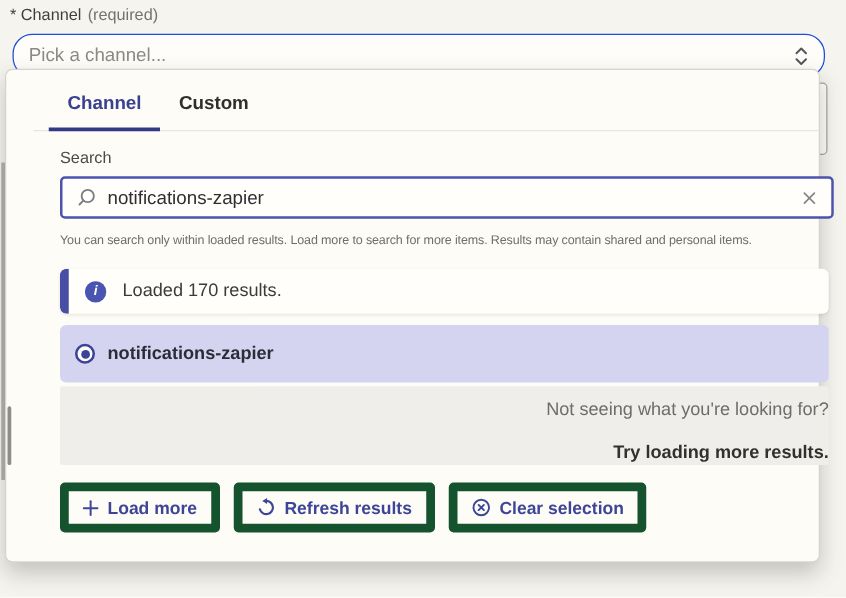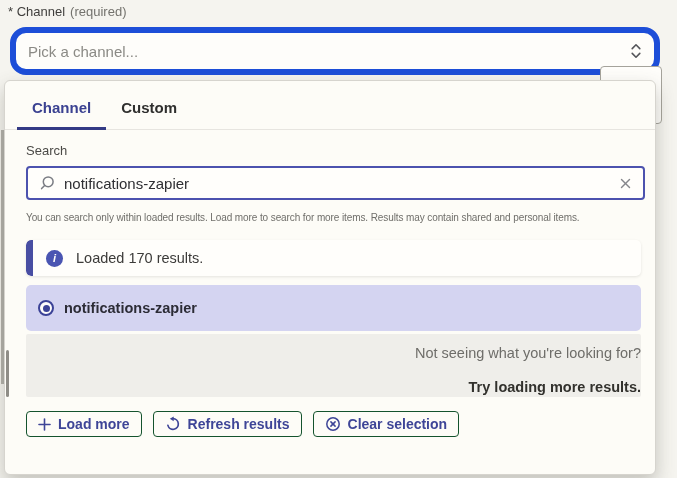--- a/index.html
+++ b/index.html
@@ -8,40 +8,41 @@
     position: relative;
     width: 677px; height: 478px;
     background: #f5f4ef;
     overflow: hidden;
   }
   
   .field-label { position: absolute; left: 8px; top: 4px; font-size: 13px; color: #3f3e3c; }
   .field-label .req { font-weight: 400; }
   .field-label .note { font-weight: 400; color: #73726d; margin-left: 5px; text-align: right; }
   .channel-select {
-    position: absolute; left: 10px; top: 27px; width: 650px; height: 48px;
-    background: #fefdfa; border: 6px solid #1d4ed8; border-radius: 16px;
+    position: absolute; left: 10px; top: 27px; width: 650px; height: 35px;
+    background: #fefdfa; border: 1px solid #1d4ed8; border-radius: 16px;
     display: flex; align-items: center; padding: 0 12px; cursor: pointer;
   }
   .channel-select .placeholder { font-size: 15px; color: #8b8a85; flex: 1; }
   
   .bg-field-right {
     position: absolute; left: 600px; top: 66px; width: 62px; height: 58px;
     background: #fefdfa; border: 1px solid #a5a39b; border-radius: 4px; z-index: 1;
   }
   .bg-field-left {
     position: absolute; left: 1px; top: 130px; width: 3px; height: 254px;
     background: #b3b1ab; z-index: 1;
   }
   
   .panel {
-    position: absolute; left: 4px; top: 80px; width: 652px; height: 395px;
+    position: absolute; left: 4px; top: 55px; width: 652px; height: 395px;
     background: #fdfcf7; border: 1px solid #d6d4ce; border-radius: 6px;
     box-shadow: 0 8px 18px rgba(80,78,70,0.30);
     z-index: 2;
+    padding-left: 22px;
   }
   .scroll-thumb {
     position: absolute; left: 1px; top: 269px; width: 3px; height: 47px;
     background: #8f8d87; border-radius: 2px;
   }
   .tabs { padding: 18px 0 0 12px; border-bottom: 1px solid #e7e5e0; display: flex; }
   .tab {
     position: relative; padding: 0 15px 13px 15px;
     font-size: 15px; font-weight: 700; color: #2f2f2e; cursor: pointer;
   }
@@ -99,21 +100,21 @@
   
   .hint-box {
     margin-top: 3px; width: 615px; height: 63px;
     background: #efeeea; border-radius: 2px; text-align: right; padding-top: 11px;
   }
   .hint-line1 { font-size: 14.5px; color: #6e6d69; }
   .hint-line2 { font-size: 14.5px; font-weight: 700; color: #32312d; margin-top: 18px; }
   
   .actions { margin-top: 14px; display: flex; gap: 11px; }
   .action-btn {
-    height: 26px; border: 1px solid #14532d; border-radius: 4px;
+    height: 40px; border: 7px solid #14532d; border-radius: 4px;
     background: transparent; color: #3e4597;
     font-family: "Liberation Sans", sans-serif; font-size: 14px; font-weight: 700;
     display: flex; align-items: center; gap: 7px; padding: 0 11px; cursor: pointer;
   }
   svg { display: block; }
 </style>
 </head>
 <body>
 
 <div class="page">

